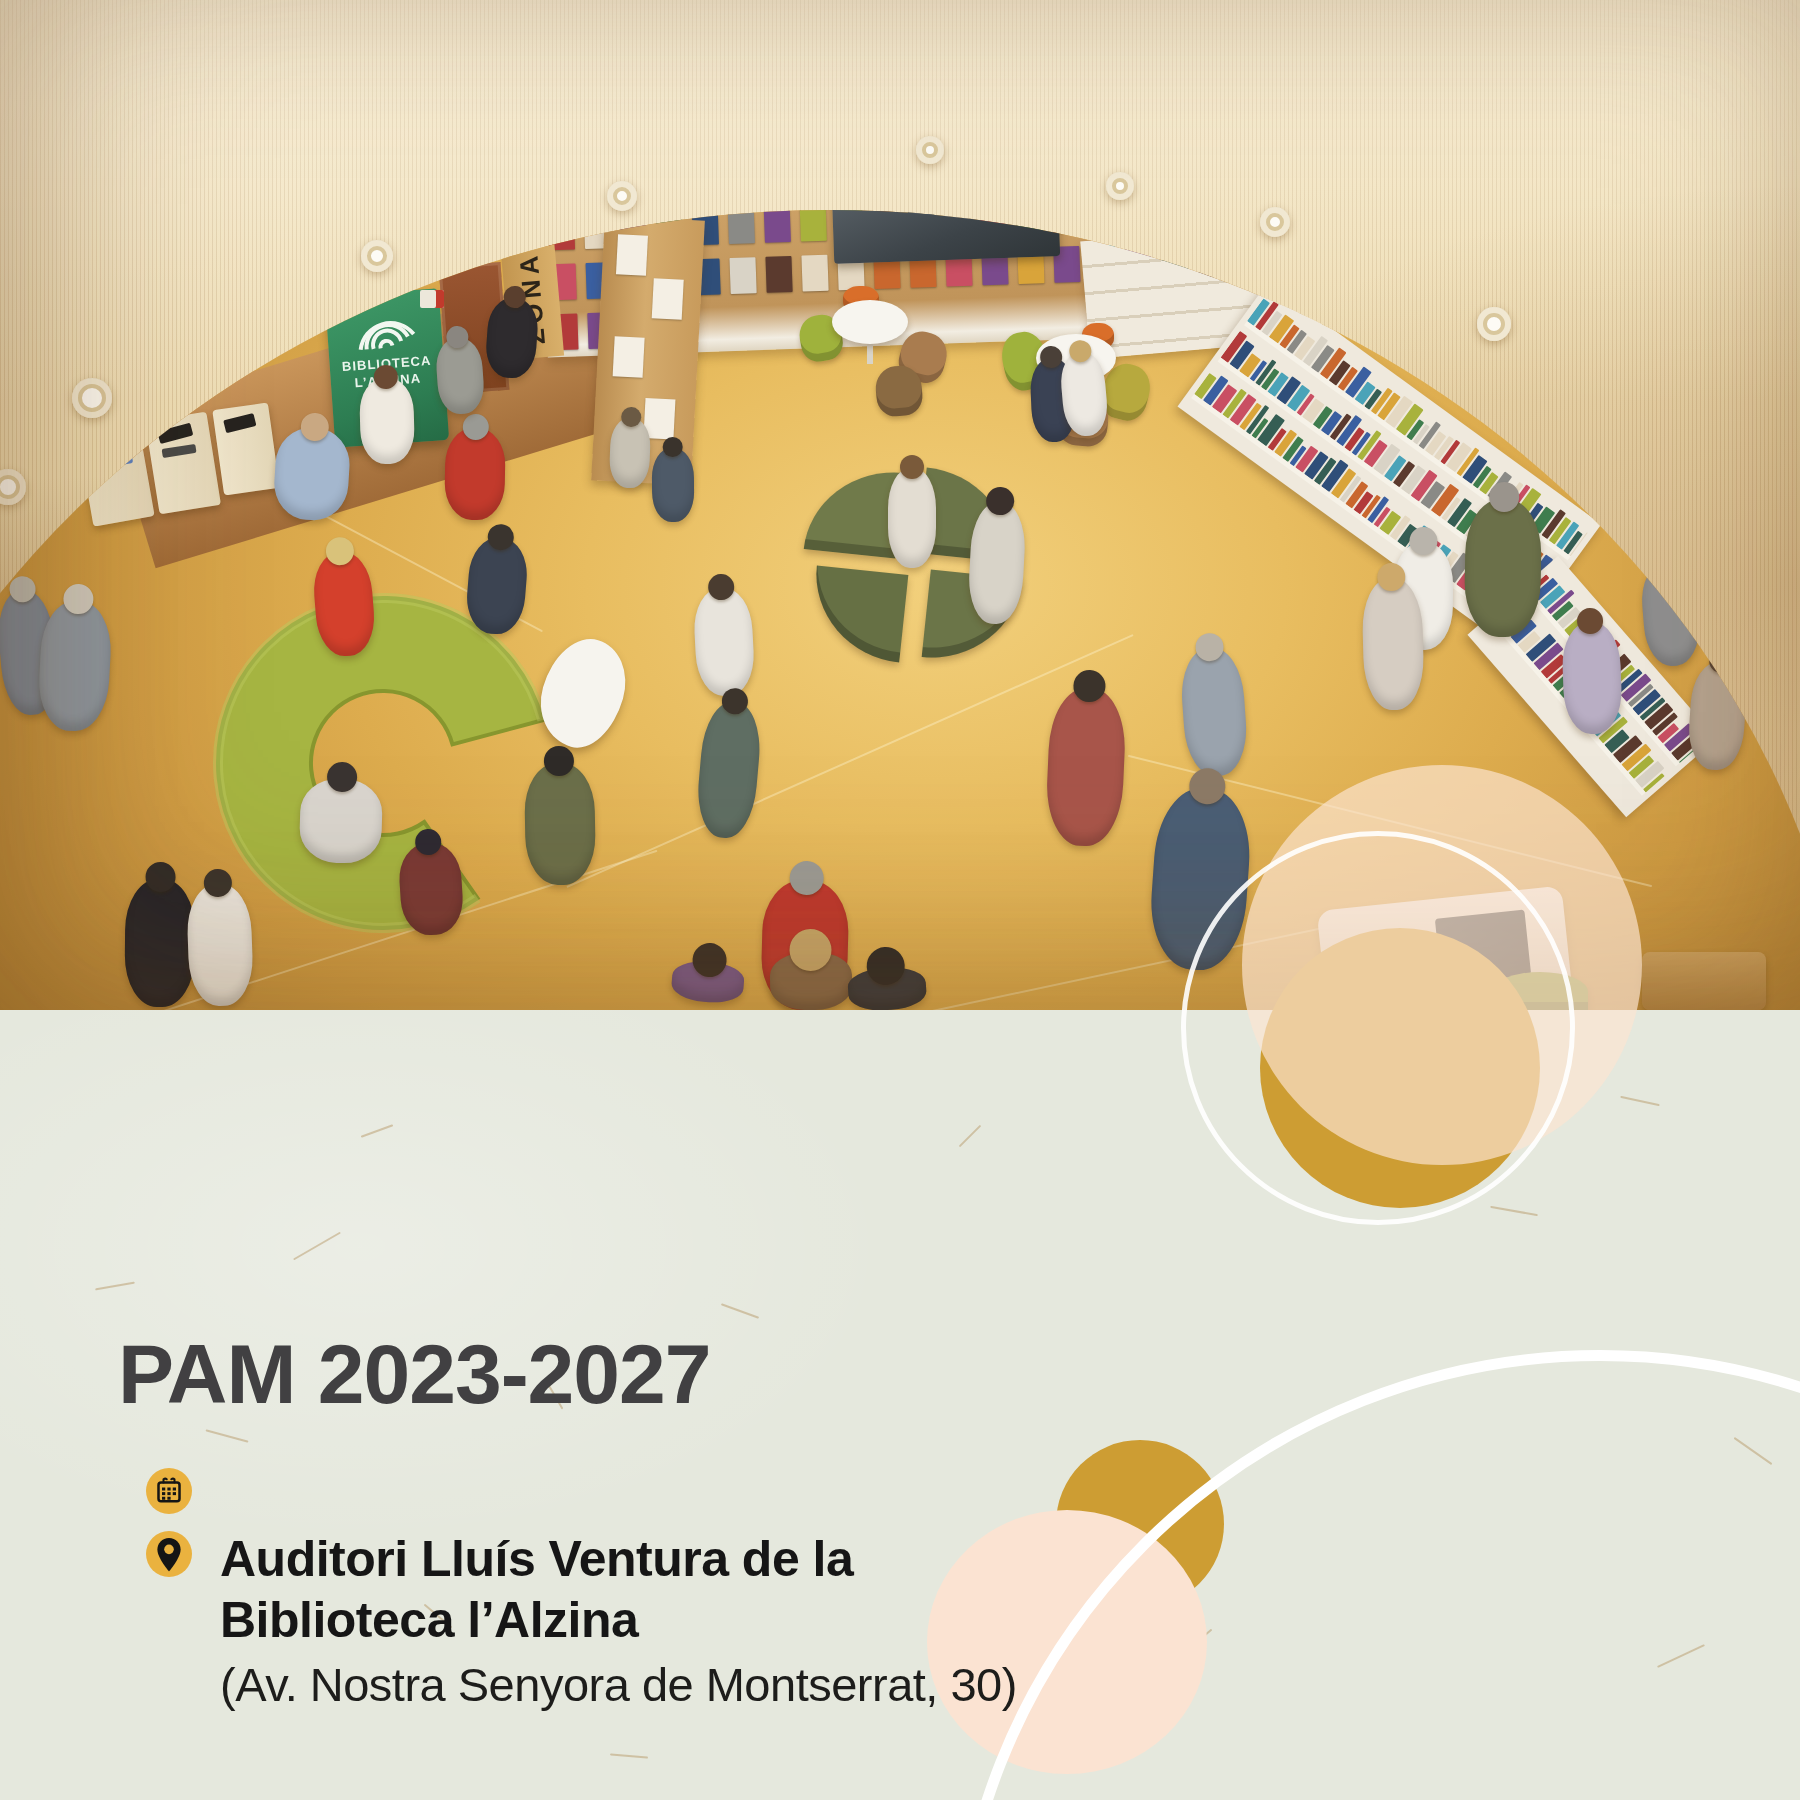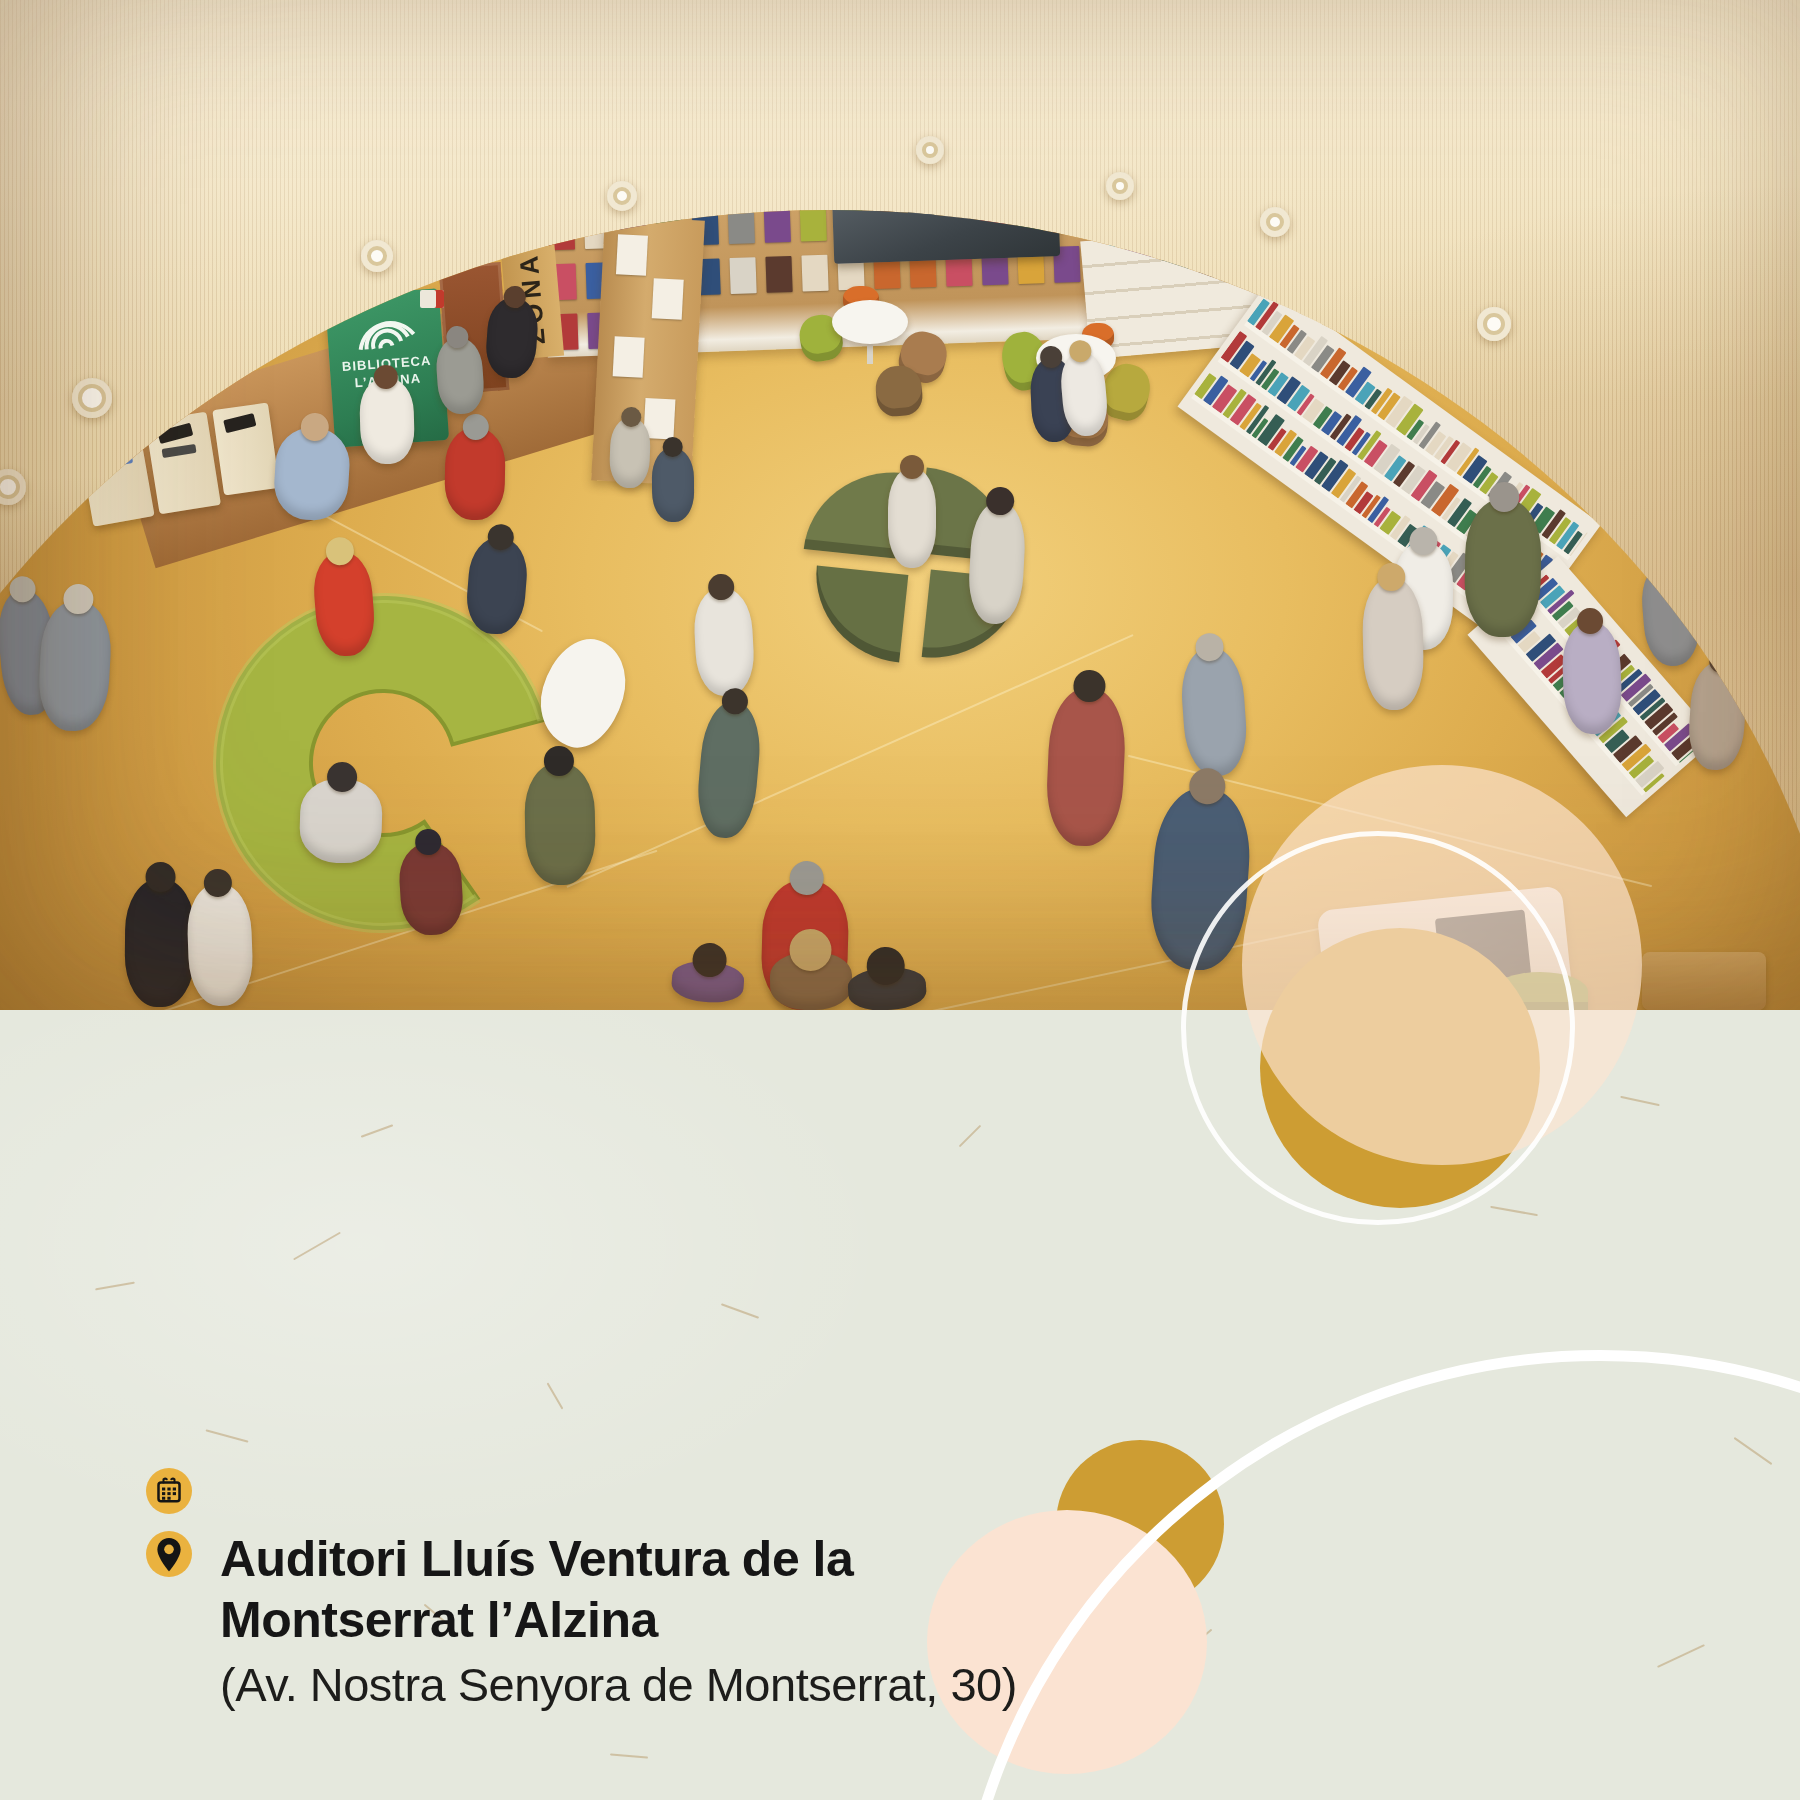--- a/index.html
+++ b/index.html
@@ -584,20 +584,21 @@
       </div>
   </div>
 
   <div class="abs ellip deco-gold-top"></div>
   <div class="abs ellip deco-peach-top"></div>
   <div class="abs ellip deco-ring-top"></div>
   <div class="abs ellip deco-gold-bot"></div>
   <div class="abs ellip deco-peach-bot"></div>
   <div class="abs ellip deco-arc"></div>
 
+  <div class="subtitle">PAM 2023-2027</div>
 
   <div class="details">
     <div class="drow center">
       <div class="dicon">
         <svg width="30" height="30" viewBox="0 0 24 24">
           <rect x="3.6" y="5.2" width="16.8" height="15" rx="2" fill="none" stroke="#151515" stroke-width="2"></rect>
           <path d="M7.6 5.2 V2.6 M16.4 5.2 V2.6 M7.6 2.6 q1.4-1 2.6 0 M13.8 2.6 q1.4-1 2.6 0" fill="none" stroke="#151515" stroke-width="1.6" stroke-linecap="round"></path>
           <g fill="#151515">
             <rect x="6.4" y="9.2" width="2.6" height="2.4"></rect>
               <rect x="10.7" y="9.2" width="2.6" height="2.4"></rect>
@@ -615,18 +616,18 @@
 
     <div class="drow">
       <div class="dicon" style="margin-top:2px;">
         <svg class="pin-svg" width="34" height="44" viewBox="0 0 24 30">
           <path d="M12 1.5 C7.2 1.5 3.8 5.2 3.8 9.7 c0 6 8.2 15.5 8.2 15.5 s8.2-9.5 8.2-15.5 C20.2 5.2 16.8 1.5 12 1.5 z" fill="#151515"></path>
           <circle cx="12" cy="9.6" r="3.4" fill="#eab23f"></circle>
         </svg>
       </div>
       <div>
         <div class="dtext">Auditori Lluís Ventura de la</div>
-        <div class="dtext">Montserrat l’Alzina</div>
+        <div class="dtext">Biblioteca l’Alzina</div>
         <div class="dnote">(Av. Nostra Senyora de Montserrat, 30)</div>
       </div>
     </div>
   </div>
 </div>
 
 </body></html>

